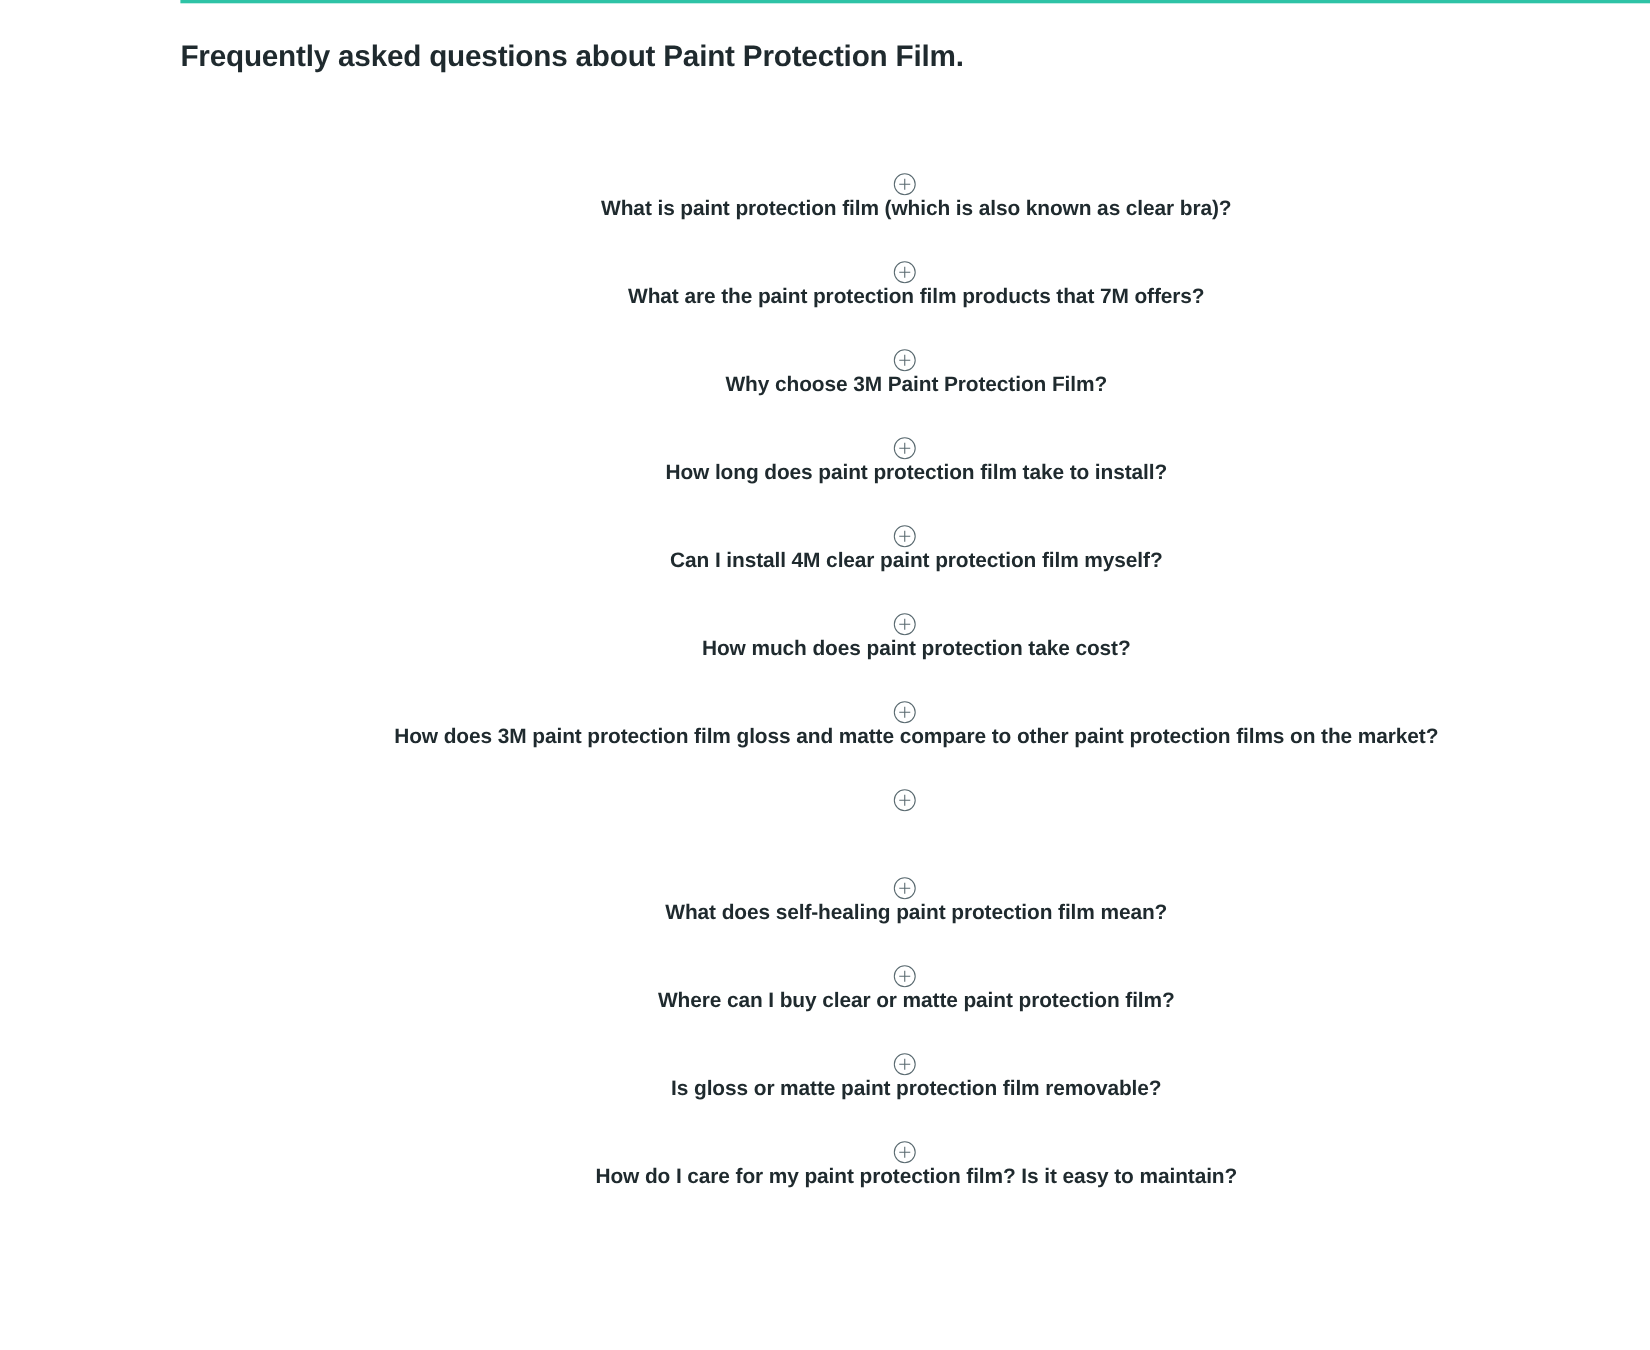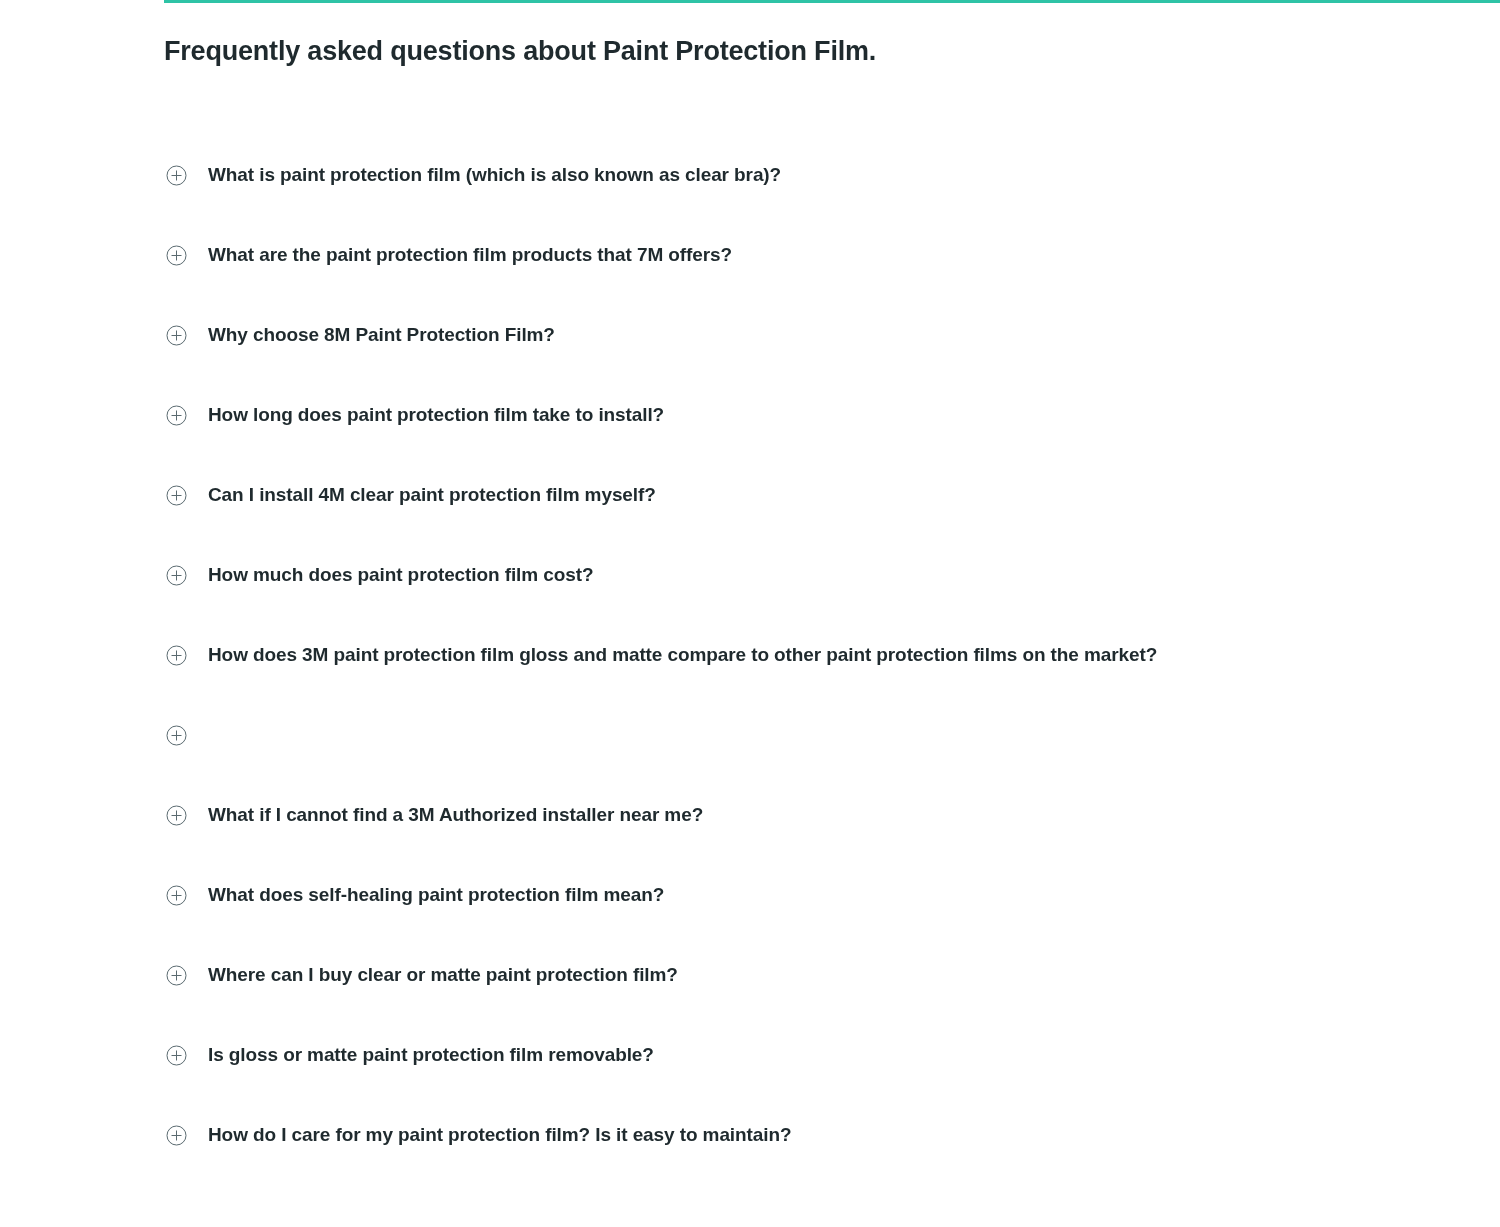--- a/index.html
+++ b/index.html
@@ -50,20 +50,21 @@
     padding: 0;
     list-style: none;
   }
   .faq-item {
     display: flex;
     align-items: center;
     margin: 0 0 0 166px;
     height: 36px;
     margin-bottom: 44px;
     cursor: pointer;
+    flex-direction: column;
   }
   .faq-item:last-child {
     margin-bottom: 17px;
   }
   .plus-icon {
     flex: 0 0 auto;
     width: 21px;
     height: 21px;
     margin-right: 21px;
     display: block;
@@ -113,21 +114,21 @@
         <span class="faq-question">What are the paint protection film products that 7M offers?</span>
       </li>
 
       <li class="faq-item">
         <span class="plus-icon">
           <svg width="21" height="21" viewBox="0 0 21 21">
             <circle cx="10.5" cy="10.5" r="9.5" fill="none" stroke="#5a6a70" stroke-width="1"></circle>
             <path d="M10.5 5.5 V15.5 M5.5 10.5 H15.5" stroke="#5a6a70" stroke-width="1" fill="none"></path>
           </svg>
         </span>
-        <span class="faq-question">Why choose 8M Paint Protection Film?</span>
+        <span class="faq-question">Why choose 3M Paint Protection Film?</span>
       </li>
 
       <li class="faq-item">
         <span class="plus-icon">
           <svg width="21" height="21" viewBox="0 0 21 21">
             <circle cx="10.5" cy="10.5" r="9.5" fill="none" stroke="#5a6a70" stroke-width="1"></circle>
             <path d="M10.5 5.5 V15.5 M5.5 10.5 H15.5" stroke="#5a6a70" stroke-width="1" fill="none"></path>
           </svg>
         </span>
         <span class="faq-question">How long does paint protection film take to install?</span>
@@ -143,21 +144,21 @@
         <span class="faq-question">Can I install 4M clear paint protection film myself?</span>
       </li>
 
       <li class="faq-item">
         <span class="plus-icon">
           <svg width="21" height="21" viewBox="0 0 21 21">
             <circle cx="10.5" cy="10.5" r="9.5" fill="none" stroke="#5a6a70" stroke-width="1"></circle>
             <path d="M10.5 5.5 V15.5 M5.5 10.5 H15.5" stroke="#5a6a70" stroke-width="1" fill="none"></path>
           </svg>
         </span>
-        <span class="faq-question">How much does paint protection film cost?</span>
+        <span class="faq-question">How much does paint protection take cost?</span>
       </li>
 
       <li class="faq-item">
         <span class="plus-icon">
           <svg width="21" height="21" viewBox="0 0 21 21">
             <circle cx="10.5" cy="10.5" r="9.5" fill="none" stroke="#5a6a70" stroke-width="1"></circle>
             <path d="M10.5 5.5 V15.5 M5.5 10.5 H15.5" stroke="#5a6a70" stroke-width="1" fill="none"></path>
           </svg>
         </span>
         <span class="faq-question">How does 3M paint protection film gloss and matte compare to other paint protection films on the market?</span>
@@ -165,29 +166,20 @@
 
       <li class="faq-item">
         <span class="plus-icon">
           <svg width="21" height="21" viewBox="0 0 21 21">
             <circle cx="10.5" cy="10.5" r="9.5" fill="none" stroke="#5a6a70" stroke-width="1"></circle>
             <path d="M10.5 5.5 V15.5 M5.5 10.5 H15.5" stroke="#5a6a70" stroke-width="1" fill="none"></path>
           </svg>
         </span>
       </li>
 
-      <li class="faq-item">
-        <span class="plus-icon">
-          <svg width="21" height="21" viewBox="0 0 21 21">
-            <circle cx="10.5" cy="10.5" r="9.5" fill="none" stroke="#5a6a70" stroke-width="1"></circle>
-            <path d="M10.5 5.5 V15.5 M5.5 10.5 H15.5" stroke="#5a6a70" stroke-width="1" fill="none"></path>
-          </svg>
-        </span>
-        <span class="faq-question">What if I cannot find a 3M Authorized installer near me?</span>
-      </li>
 
       <li class="faq-item">
         <span class="plus-icon">
           <svg width="21" height="21" viewBox="0 0 21 21">
             <circle cx="10.5" cy="10.5" r="9.5" fill="none" stroke="#5a6a70" stroke-width="1"></circle>
             <path d="M10.5 5.5 V15.5 M5.5 10.5 H15.5" stroke="#5a6a70" stroke-width="1" fill="none"></path>
           </svg>
         </span>
         <span class="faq-question">What does self-healing paint protection film mean?</span>
       </li>

